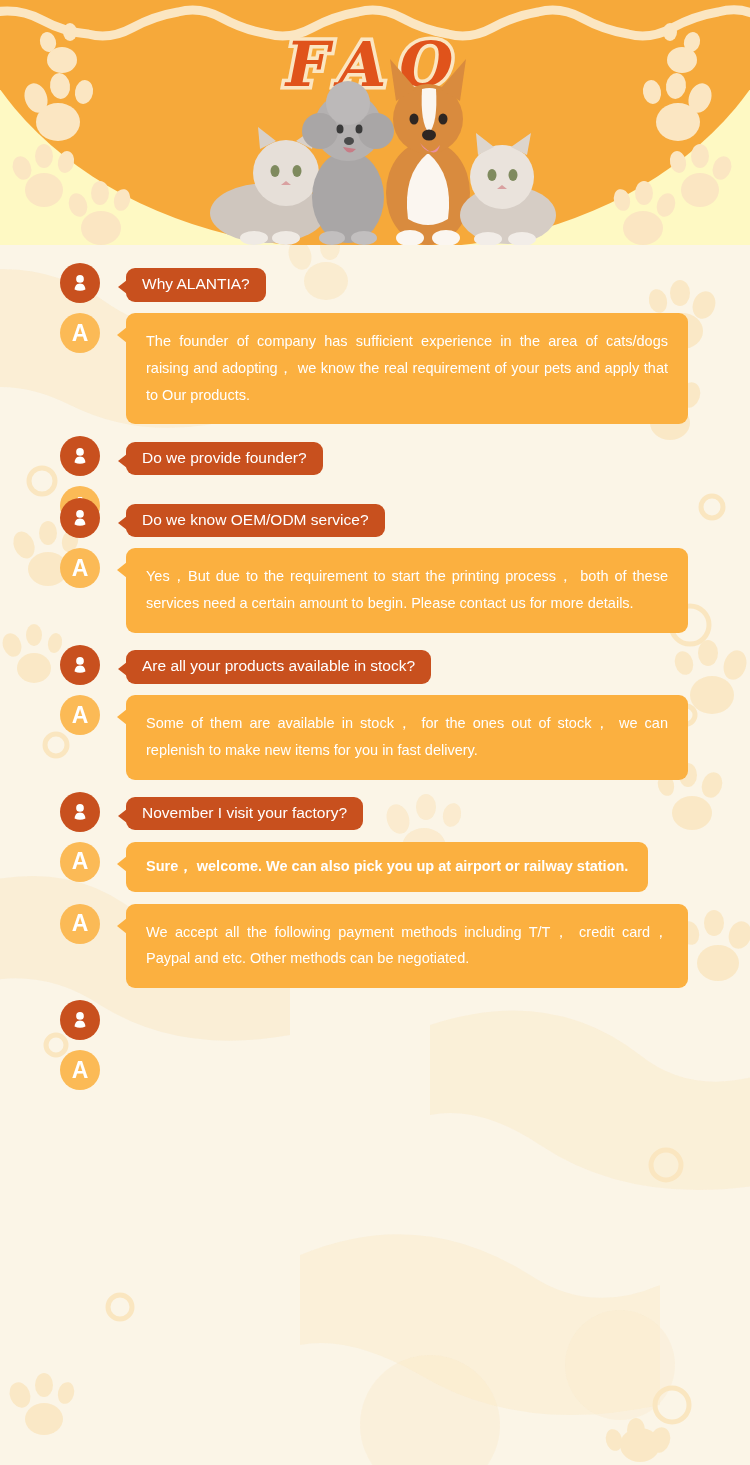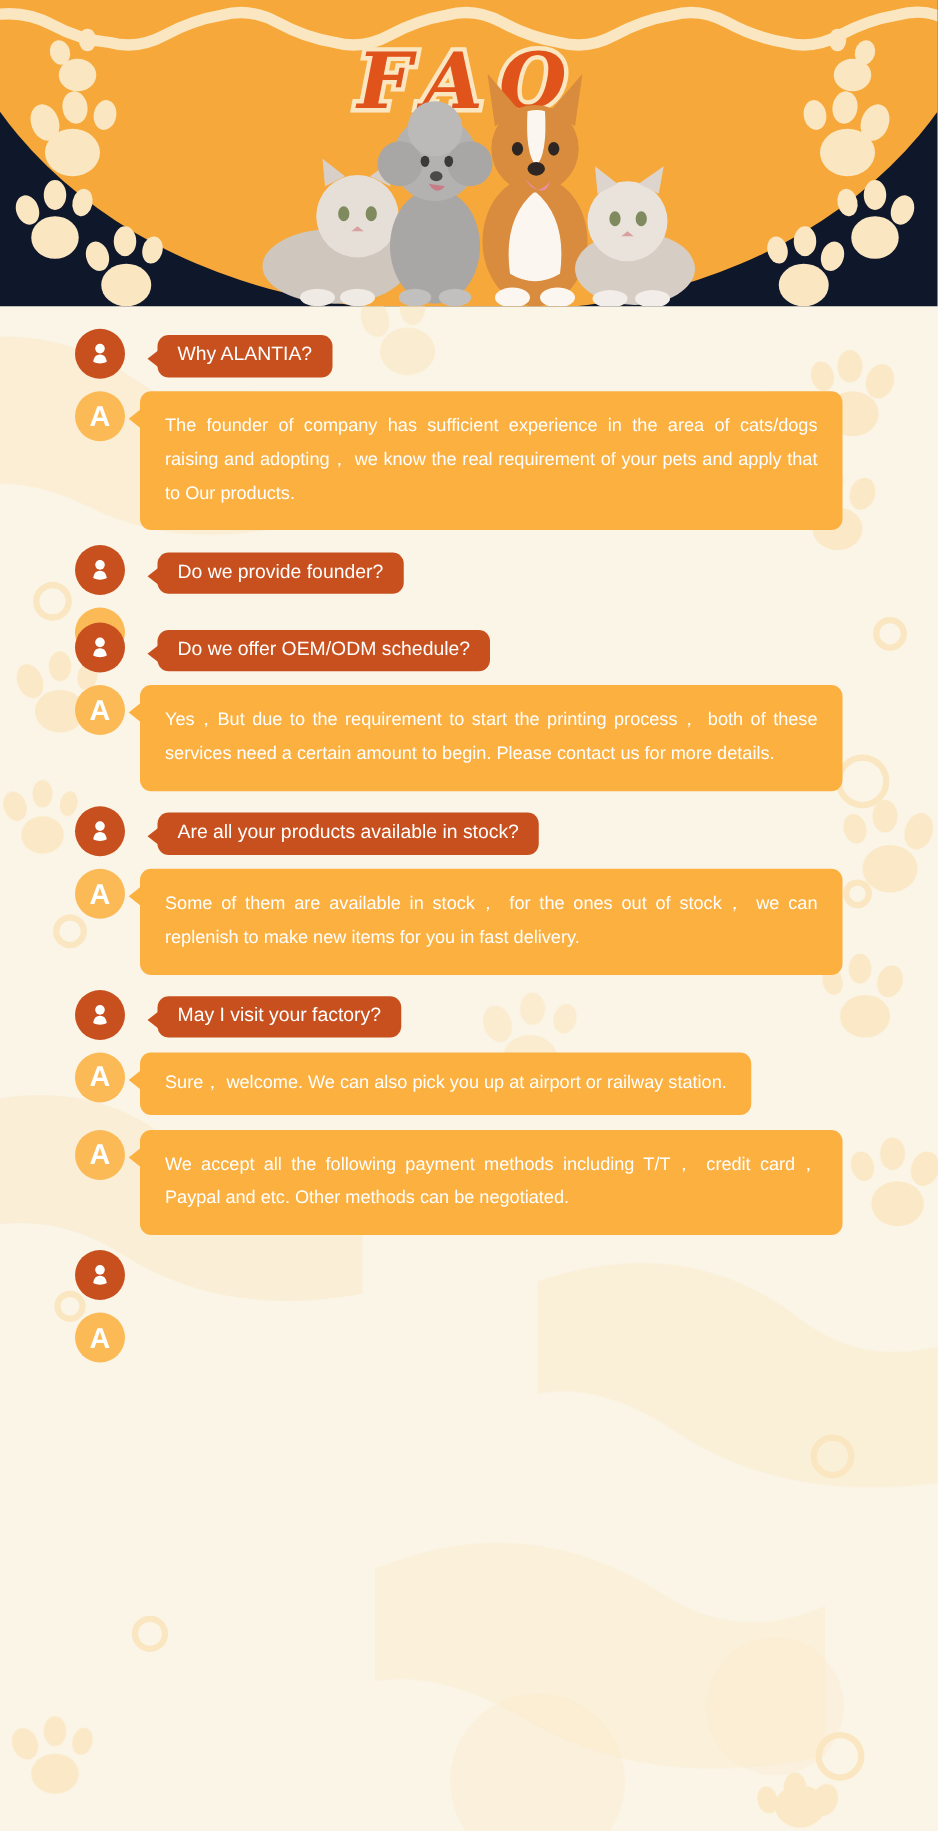--- a/index.html
+++ b/index.html
@@ -8,21 +8,21 @@
     font-family: "Liberation Sans", sans-serif;
     background:#FBF5E7;
     width:750px; height:1465px;
     overflow:hidden; position:relative;
   }
 
   
   .header {
     position:relative;
     width:750px; height:245px;
-    background:#0f172a;
+    background:#fef9c3;
     overflow:hidden;
   }
   
   .header-arc {
     position:absolute;
     left:-52px; top:-300px;
     width:854px; height:548px;
     background:#F6A93A;
     border-radius:50% 50% 50% 50% / 46% 46% 62% 62%;
   }
@@ -94,32 +94,32 @@
     content:""; position:absolute;
     left:-8px; top:12px;
     width:0; height:0;
     border-top:7px solid transparent;
     border-bottom:7px solid transparent;
     border-right:9px solid #C8501E;
   }
 
   .a-bubble {
     position:relative;
-    margin-left:52px;
+    margin-left:66px;
     background:#FBB040;
     border-radius:9px;
     padding:15px 20px 16px 20px;
     color:#FFFFFF;
     font-size:14.5px;
     line-height:1.85;
     text-align:justify;
     text-justify:inter-word;
     max-width:562px;
   }
-  .a-bubble.narrow { max-width:none; display:inline-block; padding:11px 20px 12px 20px; }
+  .a-bubble.narrow { max-width:none; display:inline-block; padding:11px 20px 12px 20px;font-weight:bold; }
   .a-bubble::before {
     content:""; position:absolute;
     left:-9px; top:14px;
     width:0; height:0;
     border-top:8px solid transparent;
     border-bottom:8px solid transparent;
     border-right:10px solid #FBB040;
   }
 </style>
 </head>
@@ -359,21 +359,21 @@
   </div>
 
   <div class="qa-block">
     <div class="q-row">
       <span class="avatar avatar-q">
         <svg width="22" height="22" viewBox="0 0 24 24">
             <circle cx="12" cy="7.5" r="4.2" fill="#fff"></circle>
             <path d="M12 12.6c-4 0-5.6 3.2-5.9 6.4 3.8 2 8 2 11.8 0-.3-3.2-1.9-6.4-5.9-6.4z" fill="#fff"></path>
           </svg>
       </span>
-      <span class="q-bubble">Do we offer OEM/ODM schedule?</span>
+      <span class="q-bubble">Do we know OEM/ODM service?</span>
     </div>
     <div class="a-row">
       <span class="avatar avatar-a">
         <span class="avatar-a-letter">A</span>
       </span>
       <span class="a-bubble">Yes，But due to the requirement to start the printing process， both of these services need a certain amount to begin. Please contact us for more details.</span>
     </div>
   </div>
 
   <div class="qa-block">
@@ -395,21 +395,21 @@
   </div>
 
   <div class="qa-block">
     <div class="q-row">
       <span class="avatar avatar-q">
         <svg width="22" height="22" viewBox="0 0 24 24">
             <circle cx="12" cy="7.5" r="4.2" fill="#fff"></circle>
             <path d="M12 12.6c-4 0-5.6 3.2-5.9 6.4 3.8 2 8 2 11.8 0-.3-3.2-1.9-6.4-5.9-6.4z" fill="#fff"></path>
           </svg>
       </span>
-      <span class="q-bubble">May I visit your factory?</span>
+      <span class="q-bubble">November I visit your factory?</span>
     </div>
     <div class="a-row">
       <span class="avatar avatar-a">
         <span class="avatar-a-letter">A</span>
       </span>
       <span class="a-bubble narrow">Sure， welcome. We can also pick you up at airport or railway station.</span>
     </div>
   </div>
 
   <div class="qa-block">

